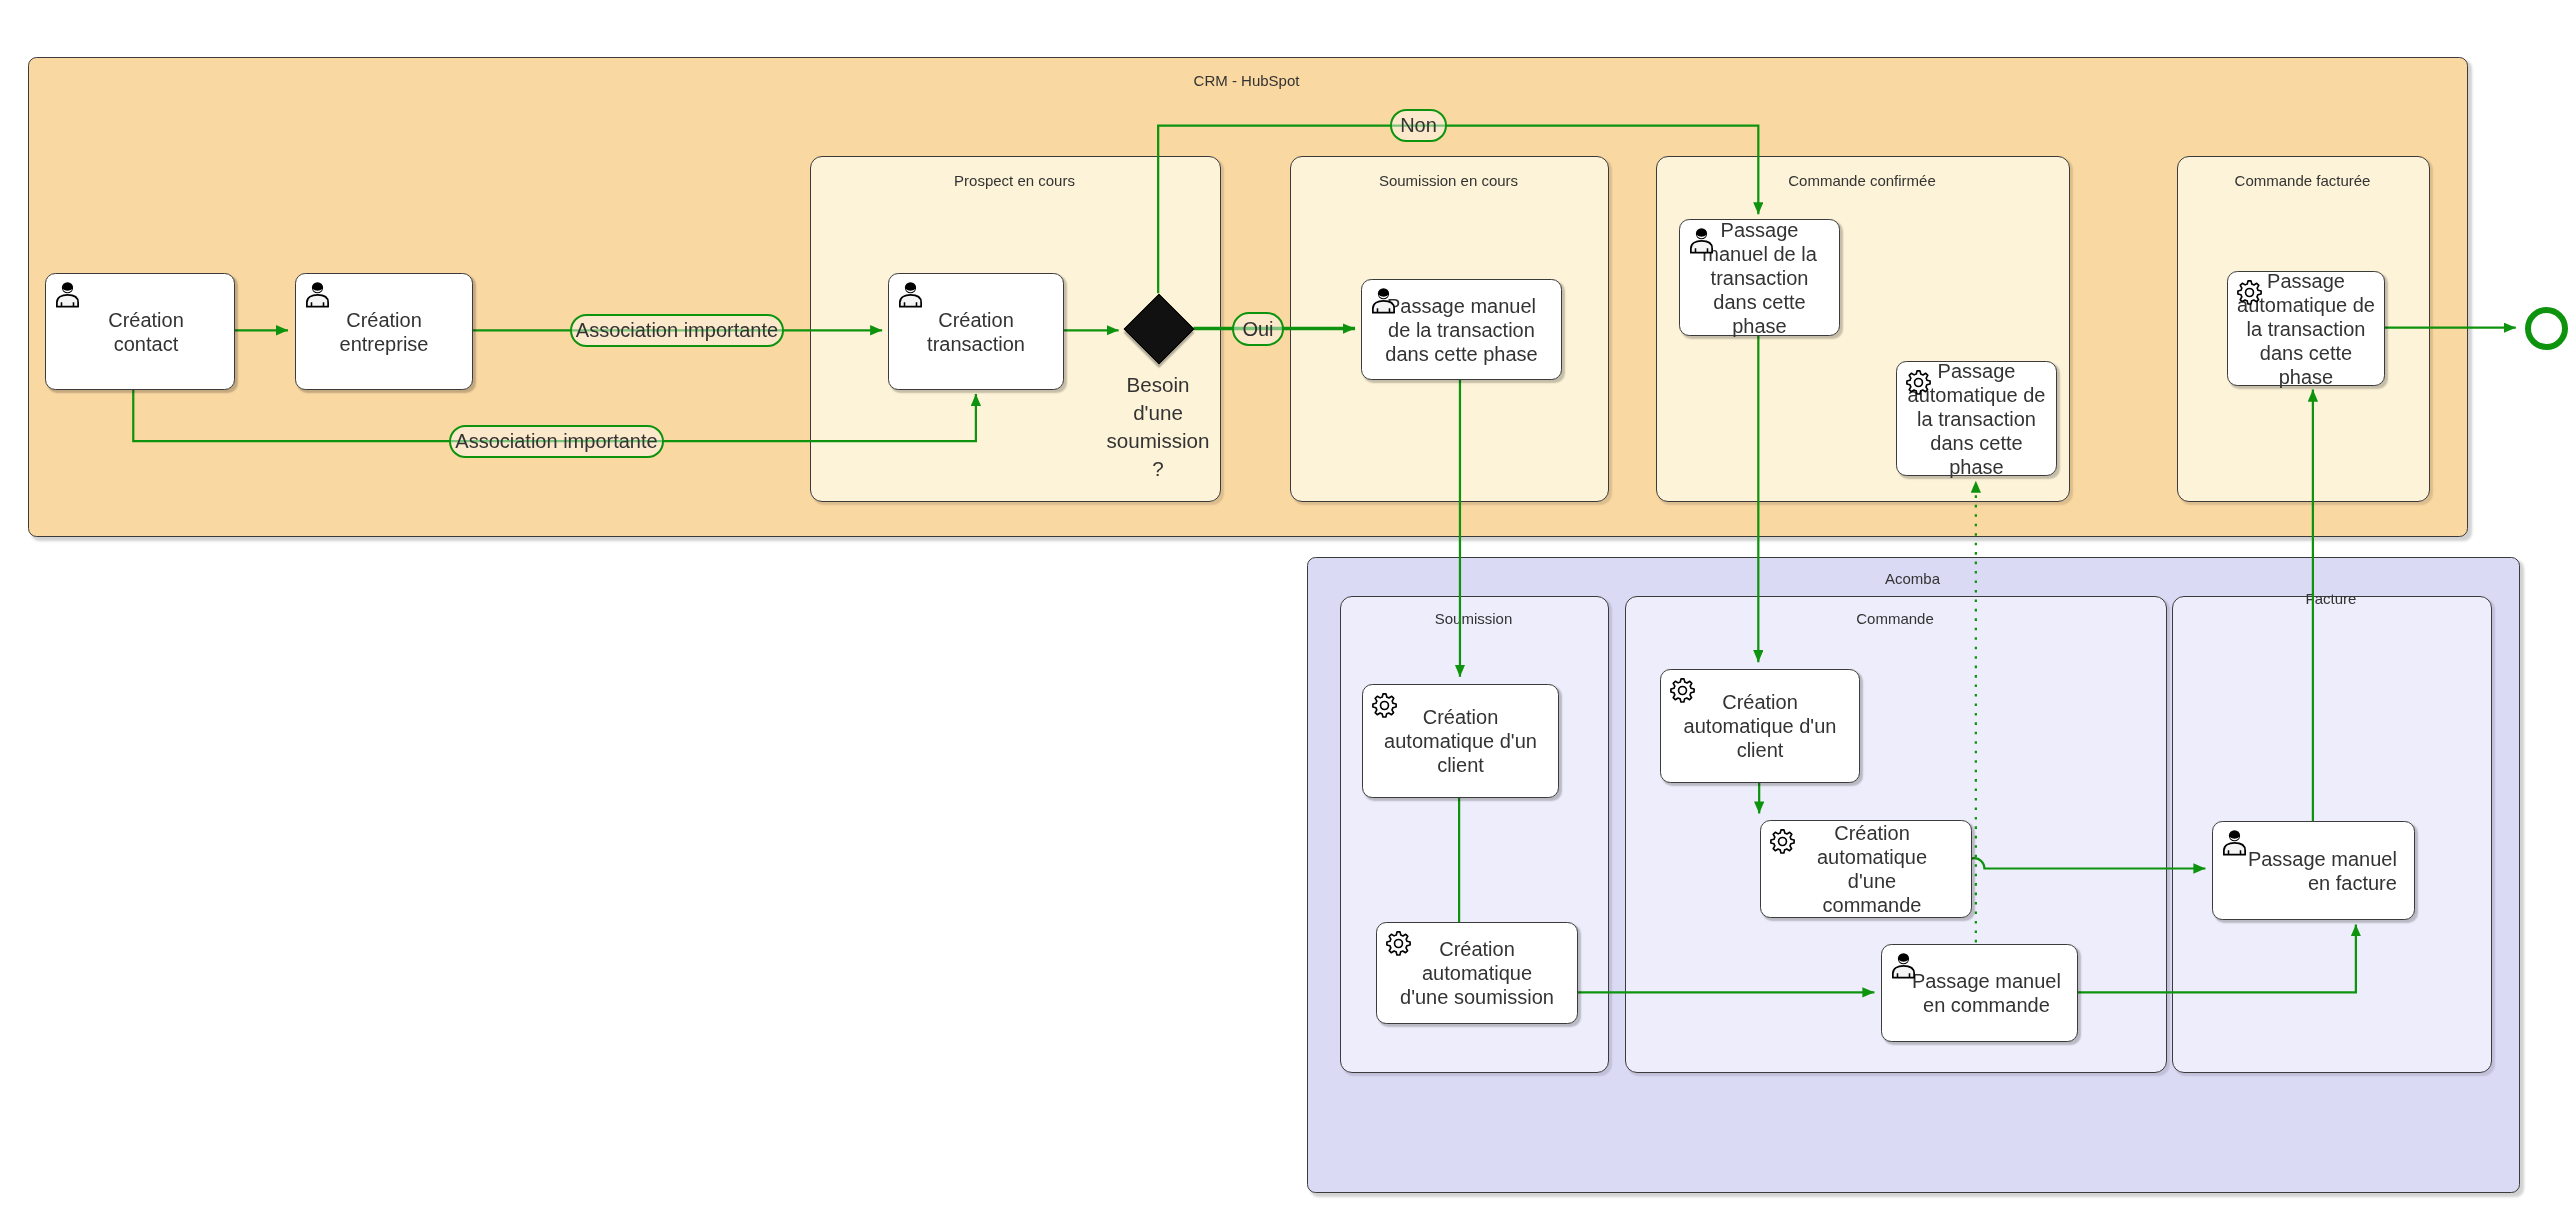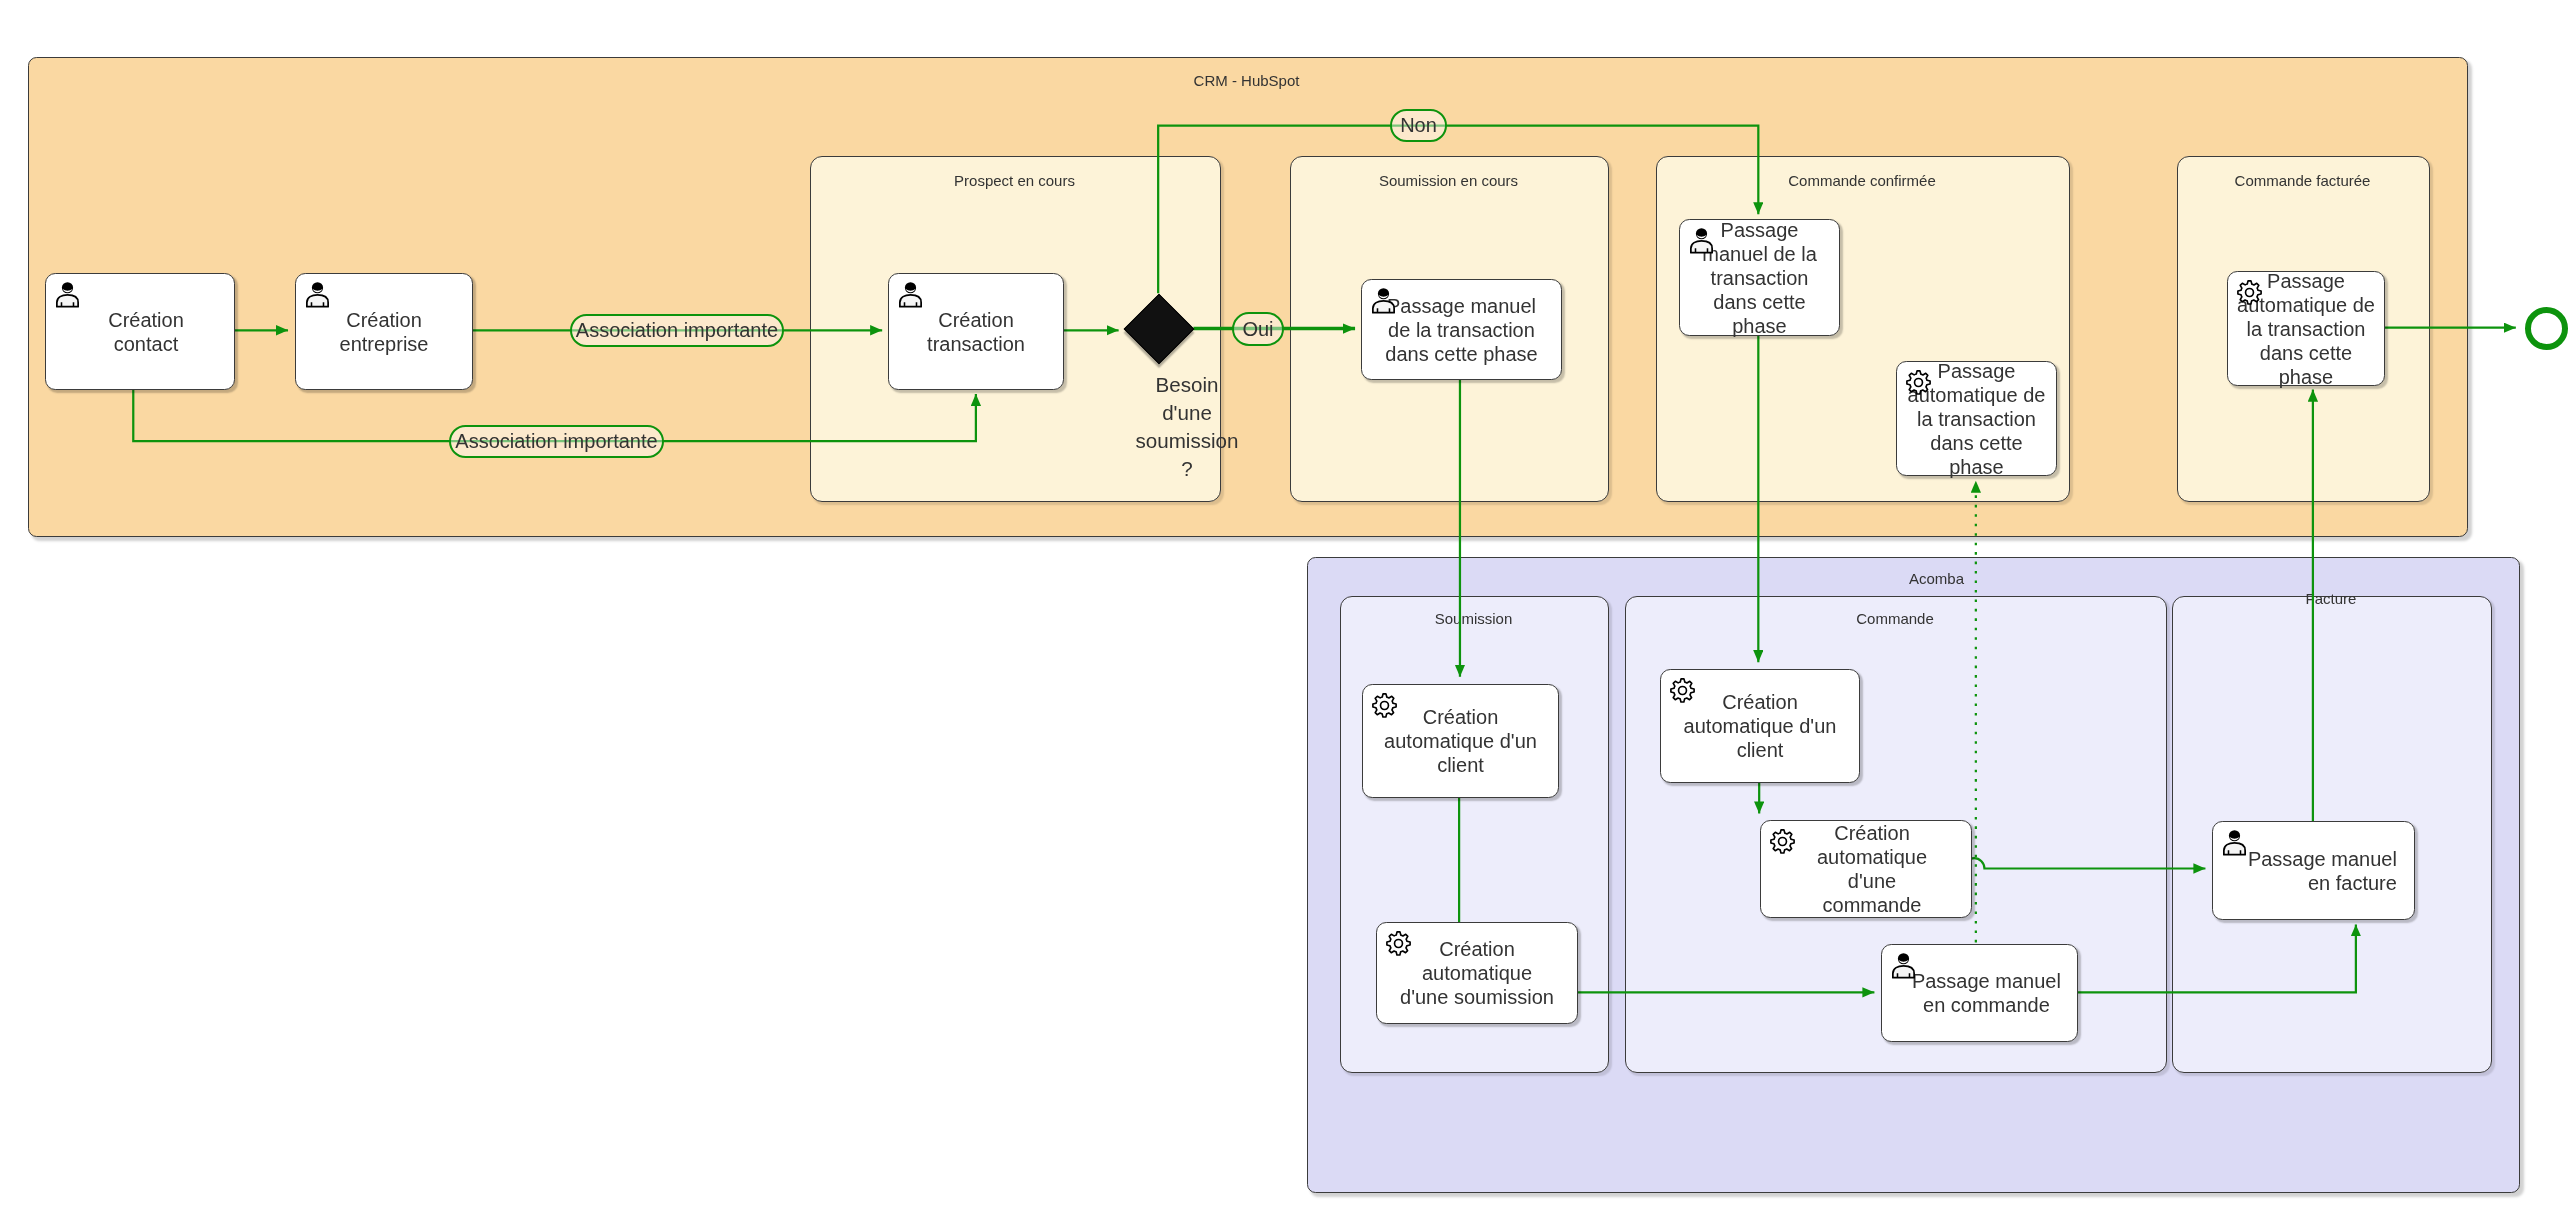--- a/index.html
+++ b/index.html
@@ -26,38 +26,38 @@
         box-shadow:2.6px 2.6px 1.7px rgba(0,0,0,.22);display:flex;align-items:center;justify-content:center;
         font-size:20px;line-height:24px;text-align:center;z-index:6;}
   .node .icon{position:absolute;top:6px;left:6.9px;width:29px;height:29px;}
   .node .lbl{display:block;}
 
   .pill{position:absolute;border:2.6px solid #0d930d;border-radius:17px;background:rgba(255,255,255,.45);
         display:flex;align-items:center;justify-content:center;font-size:20px;color:#333;z-index:7;box-sizing:border-box;}
 
   .diamond{position:absolute;left:1134px;top:304px;width:48px;height:48px;background:#111;border:1.7px solid #000;
            transform:rotate(45deg);box-shadow:2.6px 2.6px 1.7px rgba(0,0,0,.3);z-index:6;}
-  .gateway-label{position:absolute;left:1131px;top:371px;width:112px;text-align:center;
+  .gateway-label{position:absolute;left:1102px;top:371px;width:112px;text-align:center;
                  font-size:20.6px;line-height:28px;color:#333;z-index:6;}
 
   .end-event{position:absolute;left:2525px;top:307px;width:43px;height:43px;border:6px solid #0d930d;
              border-radius:50%;background:#fff;box-sizing:border-box;z-index:6;}
 
   svg.edges{position:absolute;left:0;top:0;z-index:5;pointer-events:none;}
 </style>
 </head>
 <body>
 
 <div id="canvas">
 
   <div class="lane crm"></div>
   <div class="lane-title" style="left:27.5px;top:72px;width:2438px;">CRM - HubSpot</div>
 
   <div class="lane acomba"></div>
-  <div class="lane-title" style="left:1307px;top:570px;width:1211px;padding-left:24px;">Acomba</div>
+  <div class="lane-title" style="left:1307px;top:570px;width:1211px;">Acomba</div>
 
   <div class="sublane crm-s" id="sl-prospect"></div>
   <div class="lane-title" style="left:810px;top:172px;width:409px;">Prospect en cours</div>
 
   <div class="sublane crm-s" id="sl-soumission-cours"></div>
   <div class="lane-title" style="left:1290px;top:172px;width:317px;">Soumission en cours</div>
 
   <div class="sublane crm-s" id="sl-commande-conf"></div>
   <div class="lane-title" style="left:1656px;top:172px;width:412px;">Commande confirmée</div>
 

